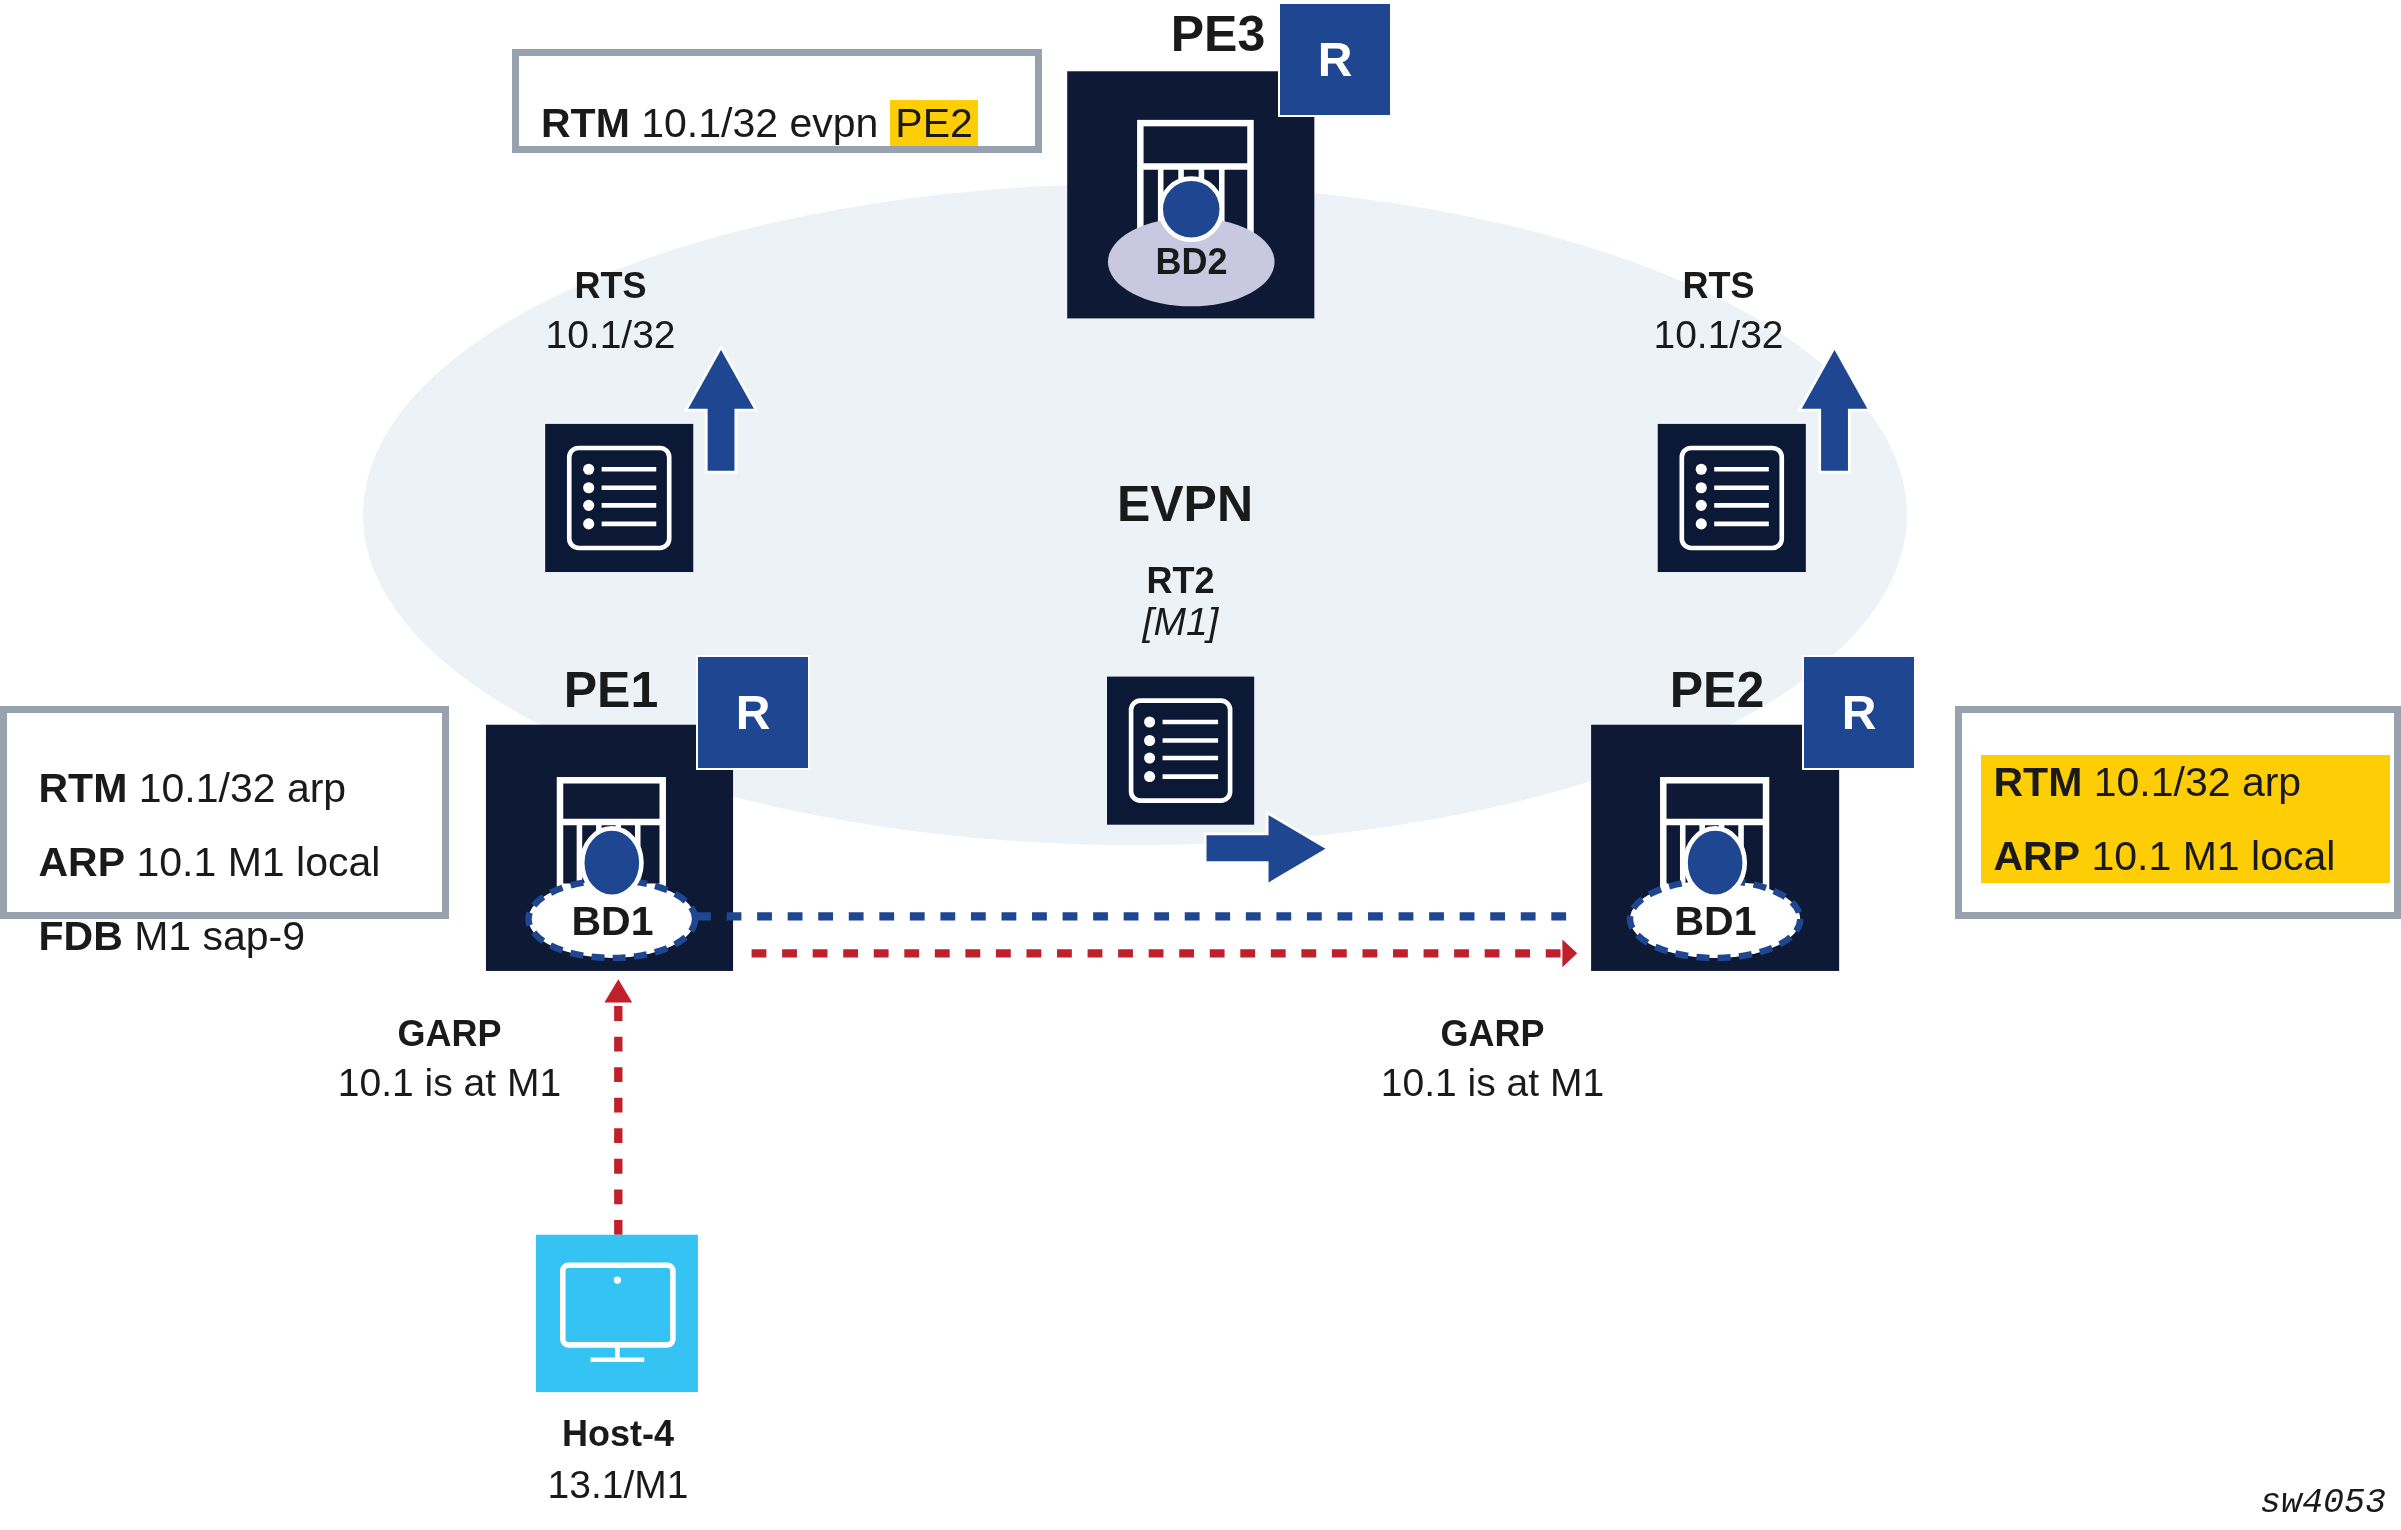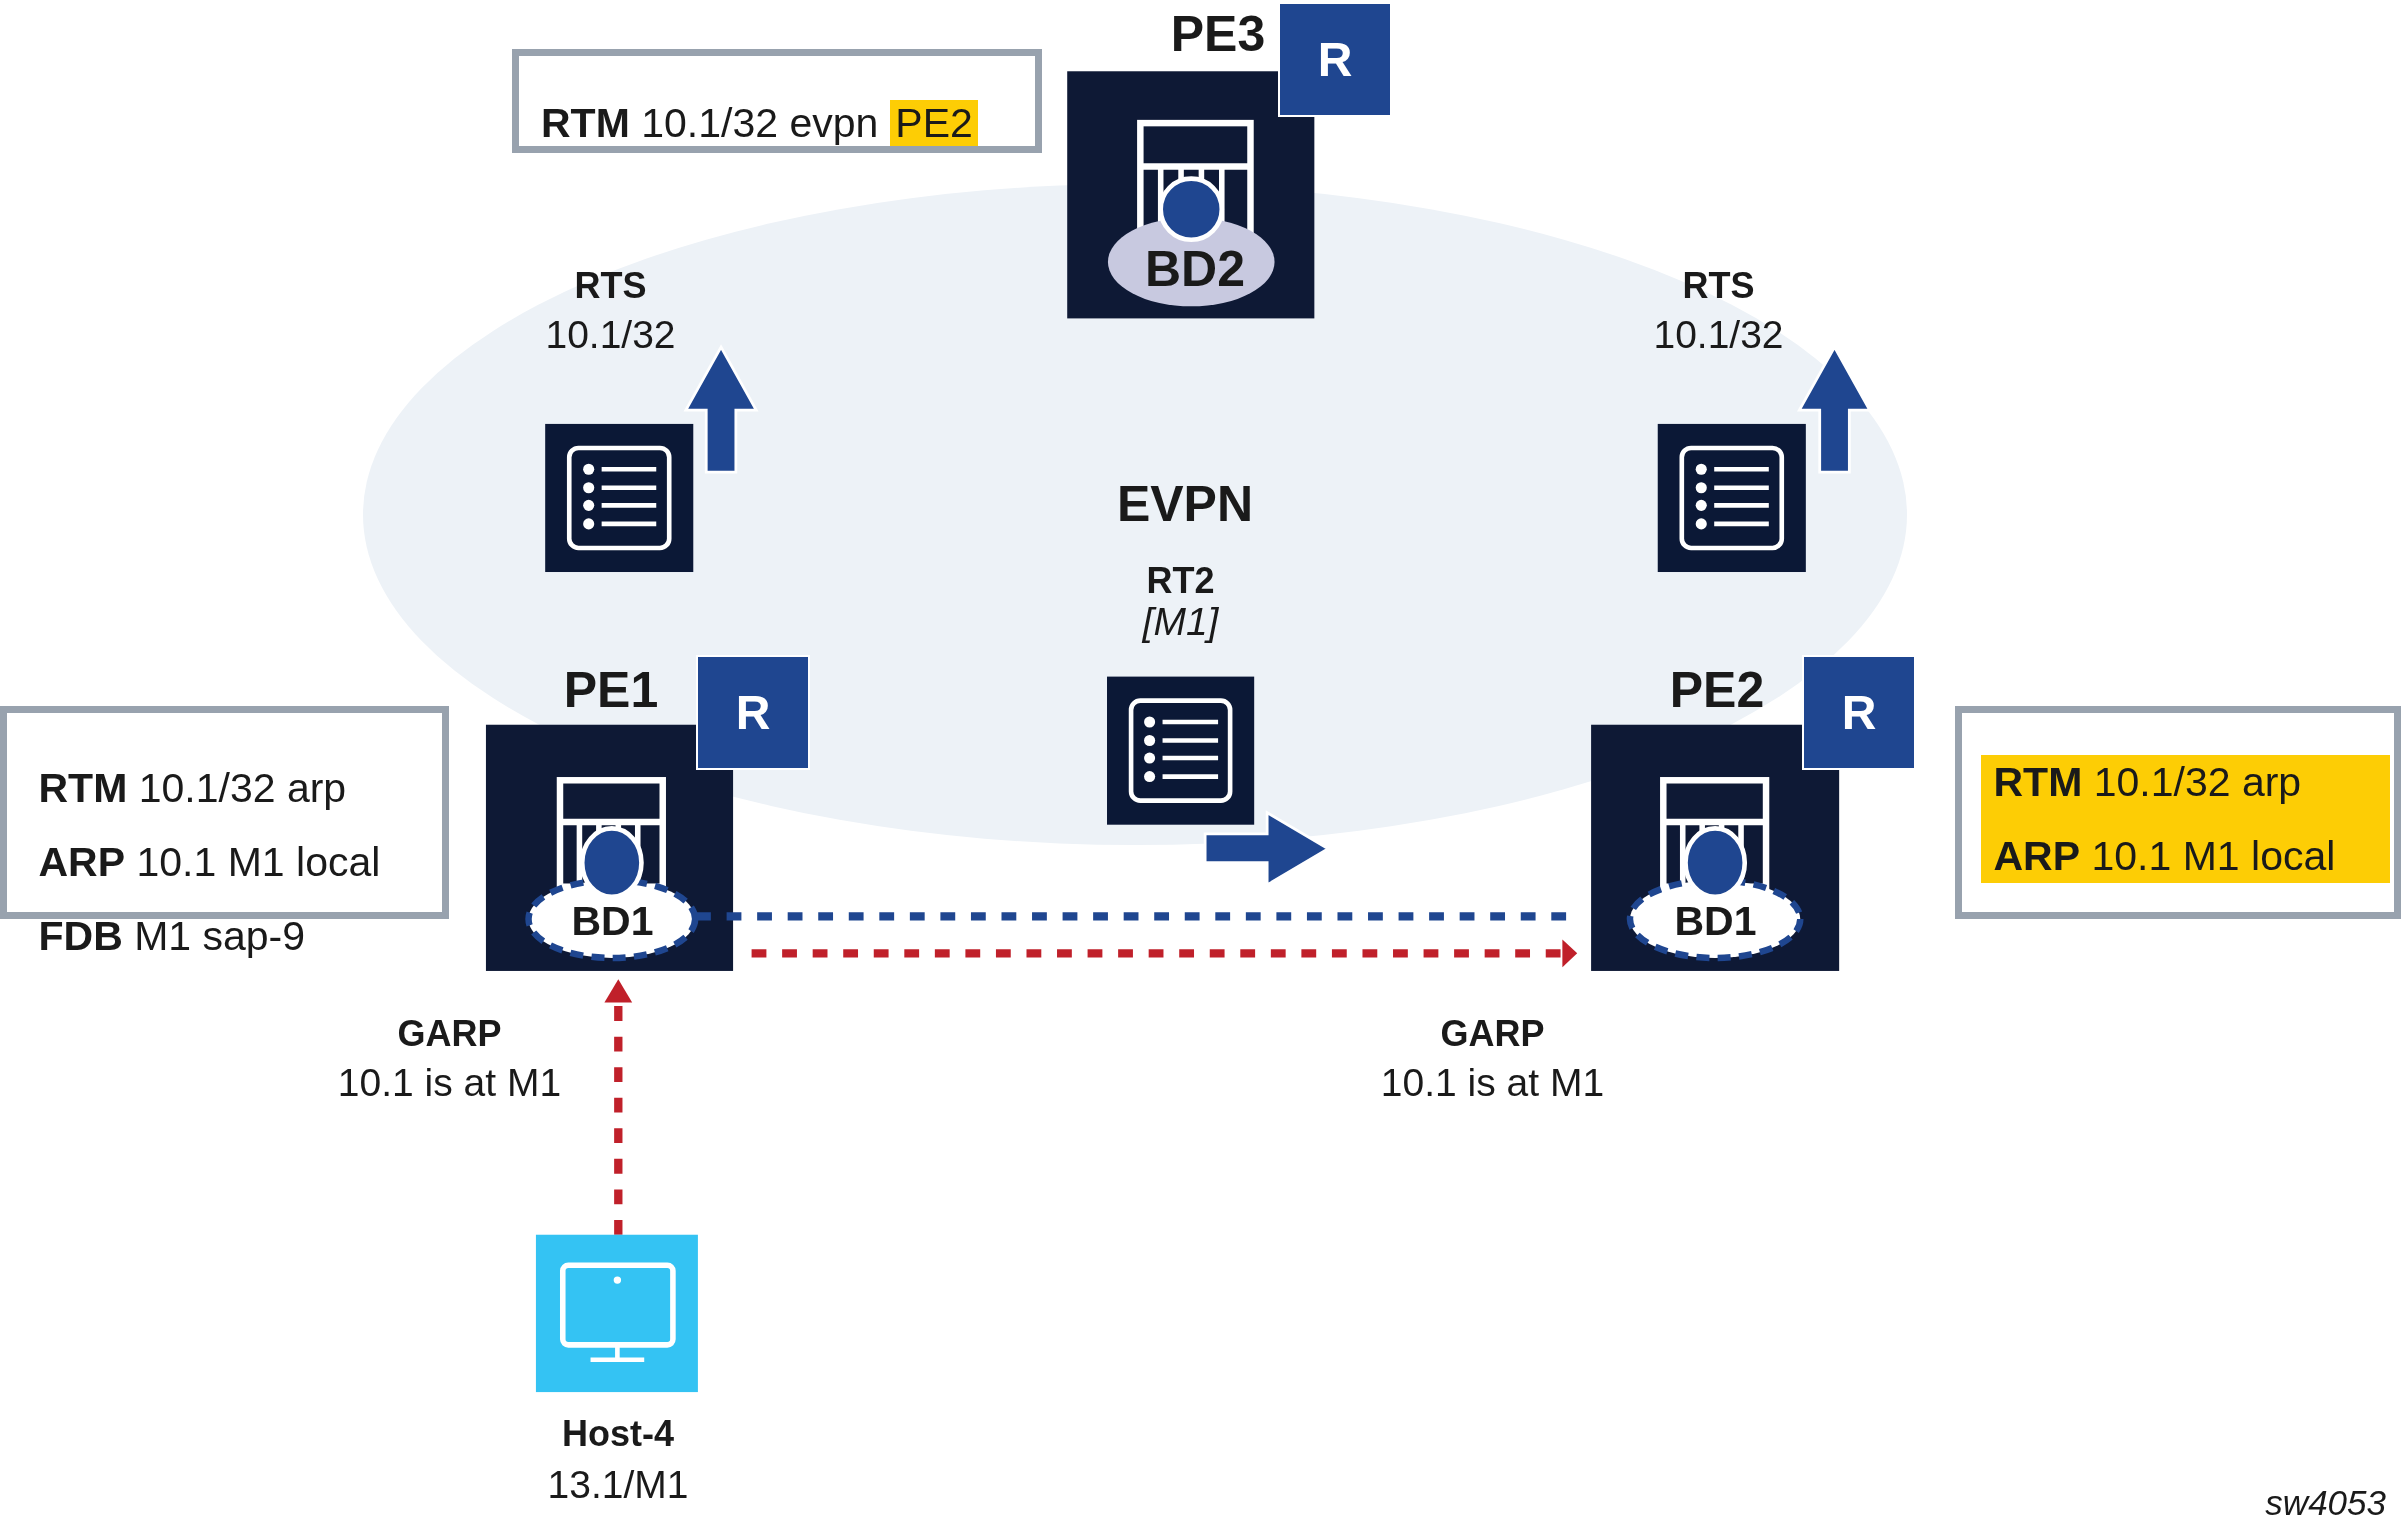--- a/index.html
+++ b/index.html
@@ -11,21 +11,21 @@
   .lbl { position:absolute; text-align:center; white-space:nowrap; }
   .big { font-size:50px; font-weight:bold; line-height:1; }
   .mid { font-size:36px; font-weight:bold; line-height:1; }
   .sub { font-size:39px; line-height:1; }
   .r-badge { position:absolute; width:114px; height:115px; background:#1f4690;
              border:2.8px solid #ffffff; color:#ffffff; font-size:48px; font-weight:bold;
              display:flex; align-items:center; justify-content:center; box-sizing:border-box; }
   .infobox { position:absolute; border:7.4px solid #98a2ae; background:#fff; box-sizing:border-box; }
   .infobox .row { font-size:41px; line-height:54px; white-space:nowrap;margin-top:20px; }
   .hl { background:#fdcd05; }
-  .footer { position:absolute; right:15px; bottom:7.4px; font-family:Liberation Sans, sans-serif;
+  .footer { position:absolute; right:15px; bottom:7.4px; font-family:Liberation Mono, monospace;
             font-style:italic; font-size:35px; color:#1a1a1a; }
   svg { position:absolute; left:0; top:0; }
 </style>
 </head>
 <body>
 
 <div class="ellipse"></div>
 
 <svg width="2401" height="1530" viewBox="0 0 2594 1653">
 
@@ -117,21 +117,21 @@
 
   <g>
     <rect x="579" y="1334" width="175" height="170" fill="#34c3f3"></rect>
     <rect x="608" y="1367" width="119" height="86" rx="6" fill="none" stroke="#fff" stroke-width="6"></rect>
     <circle cx="667" cy="1383" r="4" fill="#fff"></circle>
     <line x1="667" y1="1453" x2="667" y2="1468" stroke="#fff" stroke-width="5"></line>
     <line x1="638" y1="1469" x2="696" y2="1469" stroke="#fff" stroke-width="5"></line>
   </g>
 </svg>
 
-<div class="lbl mid" style="left:1145px; top:244px; width:93px; font-size:50px;">BD2</div>
+<div class="lbl mid" style="left:1145px; top:244px; width:93px; font-size:36px;">BD2</div>
 <div class="lbl mid" style="left:566px; top:901px; width:93px; font-size:41px;">BD1</div>
 <div class="lbl mid" style="left:1669px; top:901px; width:93px; font-size:41px;">BD1</div>
 
 <div class="r-badge" style="left:1278px; top:1.9px;">R</div>
 <div class="r-badge" style="left:696px; top:655px;">R</div>
 <div class="r-badge" style="left:1802px; top:655px;">R</div>
 
 <div class="lbl big" style="left:1116px; top:9.3px; width:204px;">PE3</div>
 <div class="lbl big" style="left:509px; top:665px; width:204px;">PE1</div>
 <div class="lbl big" style="left:1615px; top:665px; width:204px;">PE2</div>

